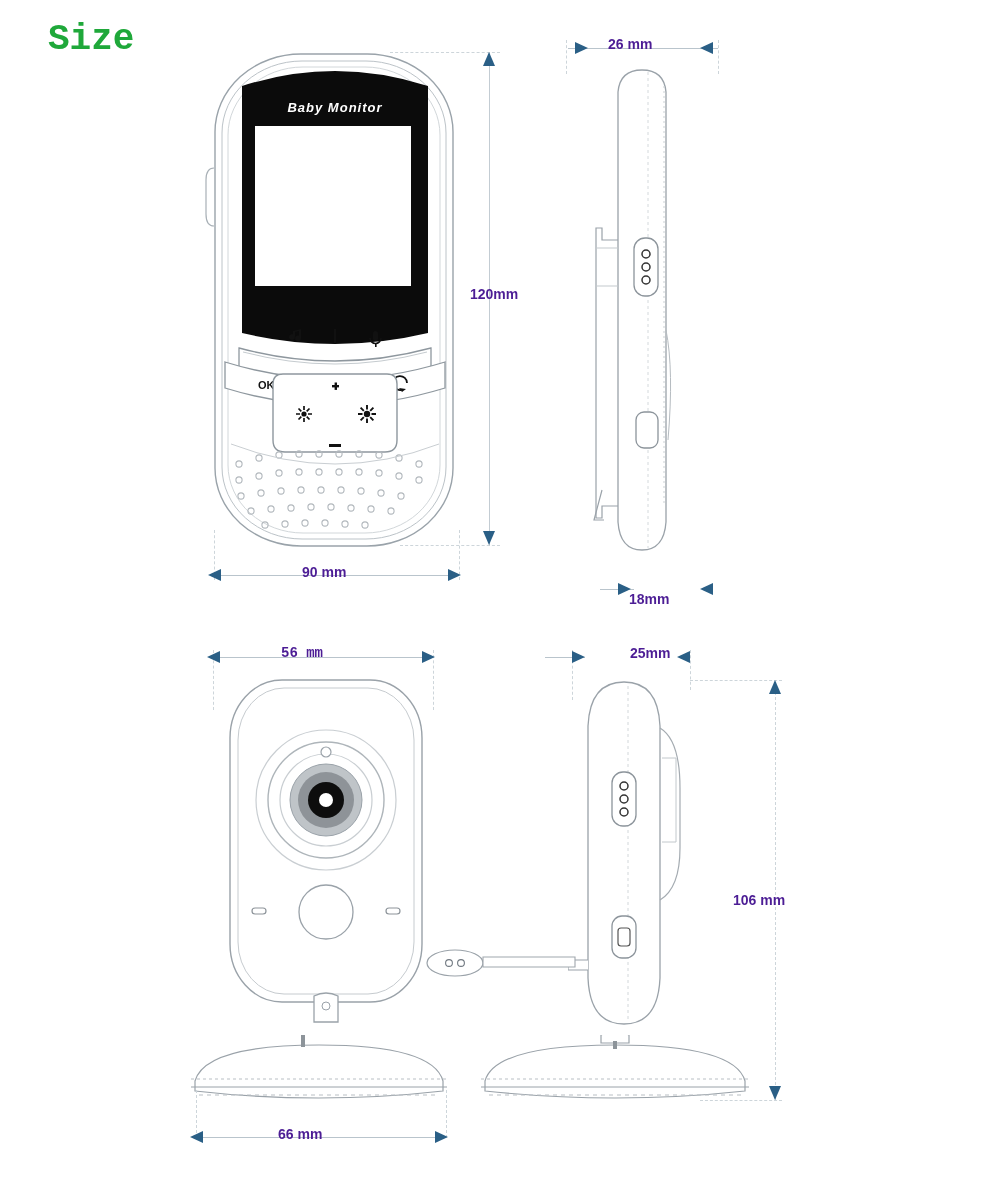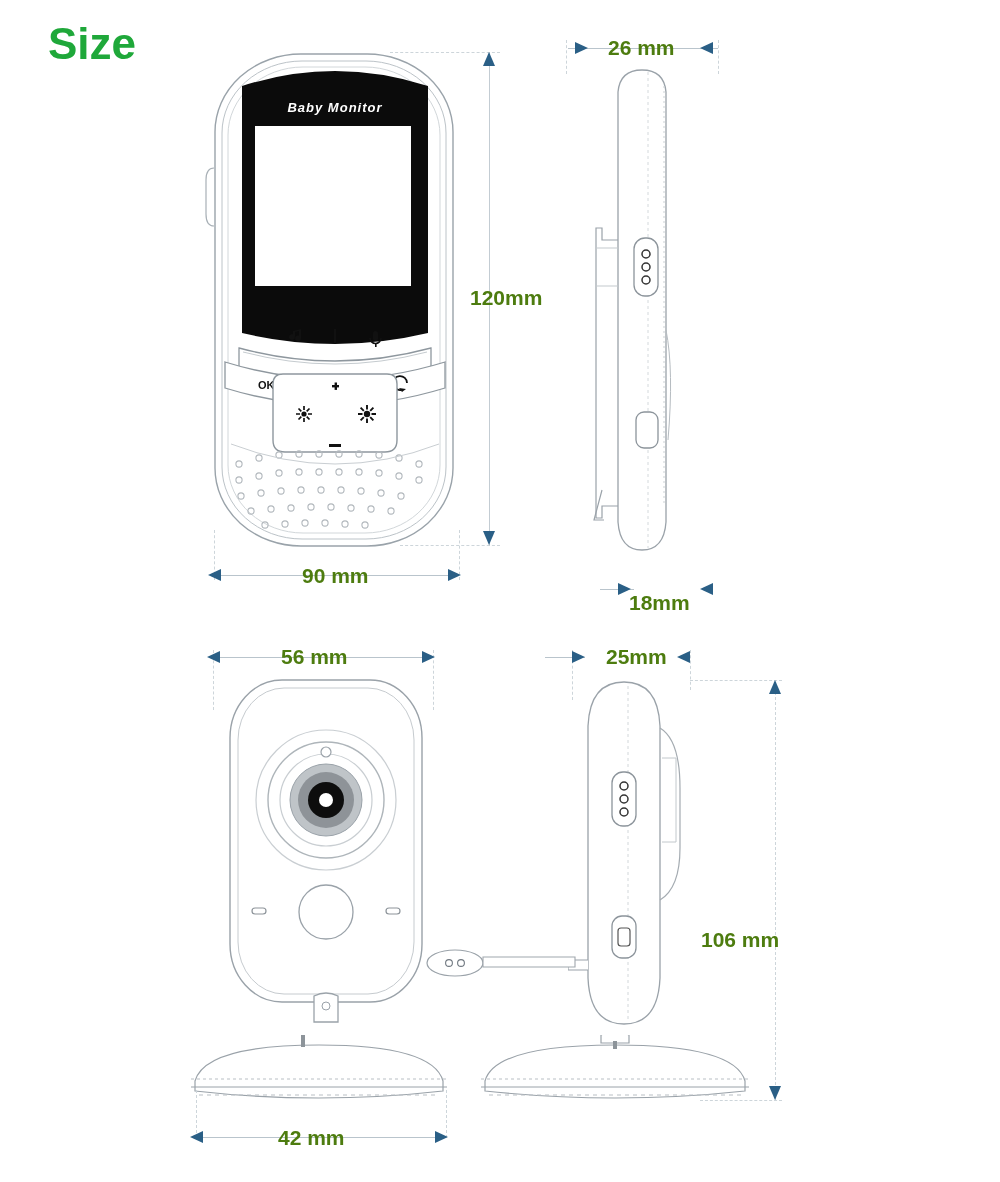--- a/index.html
+++ b/index.html
@@ -13,33 +13,34 @@
     width: 1000px;
     height: 1182px;
     background: #ffffff;
     overflow: hidden;
   }
 
   
   .title {
     position: absolute;
     left: 48px; top: 22px;
-    font-size: 44px;
+    font-size: 36px;
     font-weight: bold;
     color: #1fa83a;
     letter-spacing: 0px;
     line-height: 1;
+    font-family: Liberation Mono, monospace;
   }
 
   
   .dim {
     position: absolute;
-    color: #4d7c0f;
+    color: #4c1d95;
     font-weight: bold;
-    font-size: 21px;
+    font-size: 14px;
     white-space: nowrap;
     line-height: 1;
   }
 
   
   .dimline-h {
     position: absolute;
     height: 1px;
     background: #b9c4cc;
   }
@@ -312,36 +313,36 @@
       <path d="M136,0 q14,-6 28,0 l0,8 l-28,0 z" fill="#ffffff" stroke="#9aa2a9" stroke-width="1.2"></path>
       <rect x="148" y="6" width="4" height="8" fill="#8d949a"></rect>
     </svg>
   </div>
 
   <div class="ext-v" style="left:213px; top:650px; height:60px;"></div>
   <div class="ext-v" style="left:433px; top:650px; height:60px;"></div>
   <div class="dimline-h" style="left:215px; top:657px; width:218px;"></div>
   <div class="arrow left" style="left:207px; top:651px;"></div>
   <div class="arrow right" style="left:422px; top:651px;"></div>
-  <div class="dim" style="left:281px; top:646px;">56 mm</div>
+  <div class="dim" style="left:281px; top:646px;font-family:Liberation Mono, monospace;">56 mm</div>
 
   <div class="ext-v" style="left:572px; top:650px; height:50px;"></div>
   <div class="ext-v" style="left:690px; top:650px; height:40px;"></div>
   <div class="dimline-h" style="left:545px; top:657px; width:40px;"></div>
   <div class="arrow right" style="left:572px; top:651px;"></div>
   <div class="arrow left" style="left:677px; top:651px;"></div>
-  <div class="dim" style="left:606px; top:646px;">25mm</div>
+  <div class="dim" style="left:630px; top:646px;">25mm</div>
 
   <div class="ext-h" style="left:690px; top:680px; width:92px;"></div>
   <div class="ext-h" style="left:700px; top:1100px; width:82px;"></div>
   <div class="ext-v" style="left:775px; top:682px; height:418px;"></div>
   <div class="arrow up" style="left:769px; top:680px;"></div>
   <div class="arrow down" style="left:769px; top:1086px;"></div>
-  <div class="dim" style="left:701px; top:893px;margin-top:36px;">106 mm</div>
+  <div class="dim" style="left:733px; top:893px;">106 mm</div>
 
   <div class="ext-v" style="left:196px; top:1090px; height:48px;"></div>
   <div class="ext-v" style="left:446px; top:1090px; height:48px;"></div>
   <div class="dimline-h" style="left:198px; top:1137px; width:248px;"></div>
   <div class="arrow left" style="left:190px; top:1131px;"></div>
   <div class="arrow right" style="left:435px; top:1131px;"></div>
-  <div class="dim" style="left:278px; top:1127px;">42 mm</div>
+  <div class="dim" style="left:278px; top:1127px;">66 mm</div>
 
 </div>
 
 </body></html>

